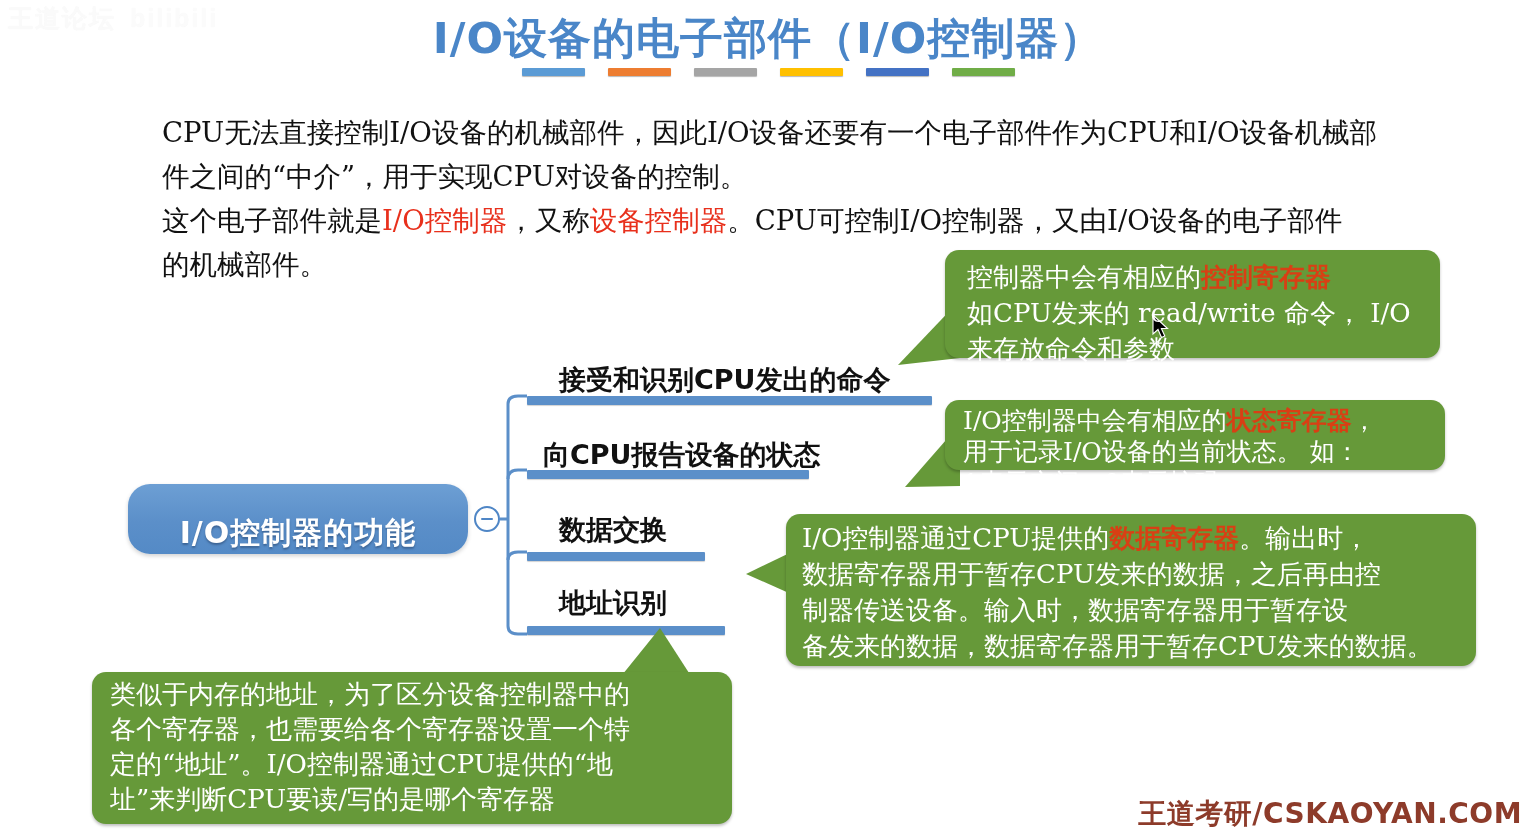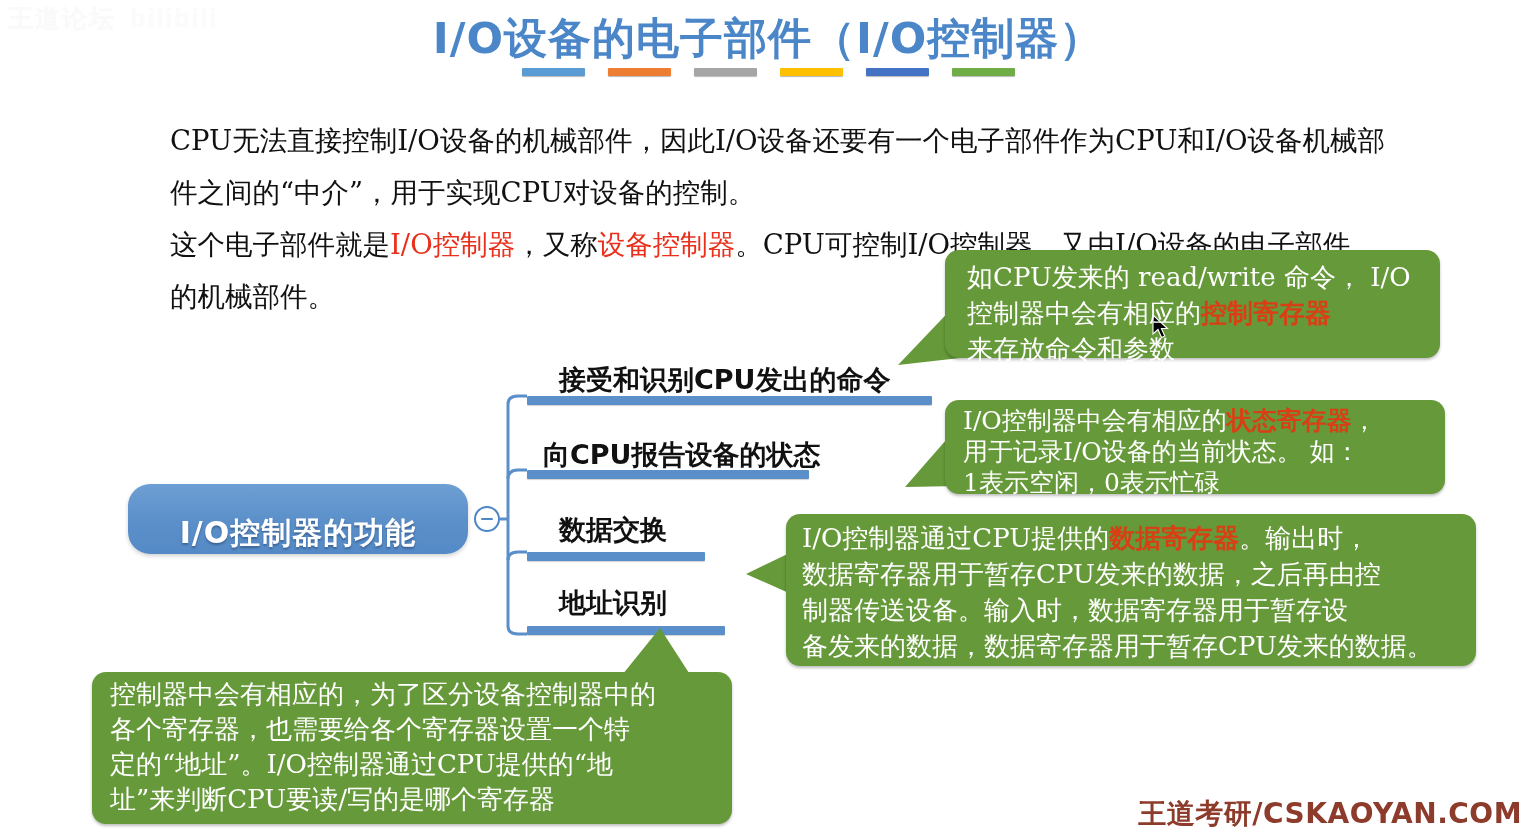--- a/index.html
+++ b/index.html
@@ -35,21 +35,21 @@
     box-shadow:0 1px 1px rgba(0,0,0,.28);}
 
   
   .body-text{
     position:absolute;left:158px;top:108px;width:1290px;
     font-size:27.5px;line-height:40px;color:#111;
     font-family:"DejaVu Serif","Liberation Serif",serif;
     font-weight:500;
   }
   .body-text .hl{color:#e8301c;}
-  .body-text p{margin:12px;}
+  .body-text p{margin:4px;}
 
   
   .mm-root{
     position:absolute;left:128px;top:484px;width:340px;height:70px;
     background:linear-gradient(180deg,#6d9fd4 0%,#5b8fc9 55%,#548ac6 100%);
     border-radius:22px;
     display:flex;align-items:flex-end;justify-content:center;
     box-shadow:0 2px 4px rgba(0,0,0,.18);
   }
   .mm-root span{
@@ -82,21 +82,21 @@
     position:absolute;background:#669939;border-radius:14px;
     box-shadow:0 2px 3px rgba(0,0,0,.25);
     color:#ffffff;
     font-family:"DejaVu Serif","Liberation Serif",serif;
     font-weight:500;
   }
   .callout .ct{position:relative;z-index:2;}
   .callout .hl{color:#d93f14;font-weight:bold;}
   .callout.c1{left:945px;top:250px;width:495px;height:108px;
     font-size:26px;line-height:36px;padding:9px 0 0 22px;box-sizing:border-box;}
-  .callout.c2{left:945px;top:400px;width:500px;height:94px;
+  .callout.c2{left:945px;top:400px;width:500px;height:70px;
     font-size:25px;line-height:31px;padding:5px 0 0 18px;box-sizing:border-box;}
   .callout.c3{left:786px;top:514px;width:690px;height:152px;
     font-size:26px;line-height:36px;padding:6px 0 0 16px;box-sizing:border-box;}
   .callout.c4{left:92px;top:672px;width:640px;height:152px;
     font-size:26px;line-height:35px;padding:5px 0 0 18px;box-sizing:border-box;}
 
   
   .cursor{position:absolute;left:1152px;top:314px;width:18px;height:26px;}
 
   
@@ -163,40 +163,40 @@
   <div class="branch-bar" style="left:527px;top:626px;width:198px"></div>
 
   <svg width="1536" height="835" style="position:absolute;left:0;top:0;pointer-events:none">
     <polygon points="960,300 960,358 898,365" fill="#669939"></polygon>
     <polygon points="960,424 960,486 905,487" fill="#669939"></polygon>
     <polygon points="800,548 800,598 746,574" fill="#669939"></polygon>
     <polygon points="610,690 700,690 660,628" fill="#669939"></polygon>
   </svg>
 
   <div class="callout c1">
+    <div class="ct"><span>控制器中会有相应的</span><span class="hl">控制寄存器</span></div>
     <div class="ct">如CPU发来的 read/write 命令， I/O</div>
-    <div class="ct"><span>控制器中会有相应的</span><span class="hl">控制寄存器</span></div>
     <div class="ct">来存放命令和参数</div>
   </div>
 
   <div class="callout c2">
     <div class="ct"><span>I/O控制器中会有相应的</span><span class="hl">状态寄存器</span><span>，</span></div>
     <div class="ct">用于记录I/O设备的当前状态。 如：</div>
     <div class="ct">1表示空闲，0表示忙碌</div>
   </div>
 
   <div class="callout c3">
     <div class="ct"><span>I/O控制器通过CPU提供的</span><span class="hl">数据寄存器</span><span>。输出时，</span></div>
     <div class="ct">数据寄存器用于暂存CPU发来的数据，之后再由控</div>
     <div class="ct">制器传送设备。输入时，数据寄存器用于暂存设</div>
     <div class="ct">备发来的数据，数据寄存器用于暂存CPU发来的数据。</div>
   </div>
 
   <div class="callout c4">
-    <div class="ct">控制器中会有相应的，为了区分设备控制器中的</div>
+    <div class="ct">类似于内存的地址，为了区分设备控制器中的</div>
     <div class="ct">各个寄存器，也需要给各个寄存器设置一个特</div>
     <div class="ct">定的“地址”。I/O控制器通过CPU提供的“地</div>
     <div class="ct">址”来判断CPU要读/写的是哪个寄存器</div>
   </div>
 
   <svg class="cursor" viewBox="0 0 18 26">
     <polygon points="1,1 1,20 6,15.5 9.5,23.5 12.8,22 9.4,14.5 15.5,14.5" fill="#000000" stroke="#ffffff" stroke-width="1.1"></polygon>
   </svg>
 
   <div class="brand">王道考研/CSKAOYAN.COM</div>

